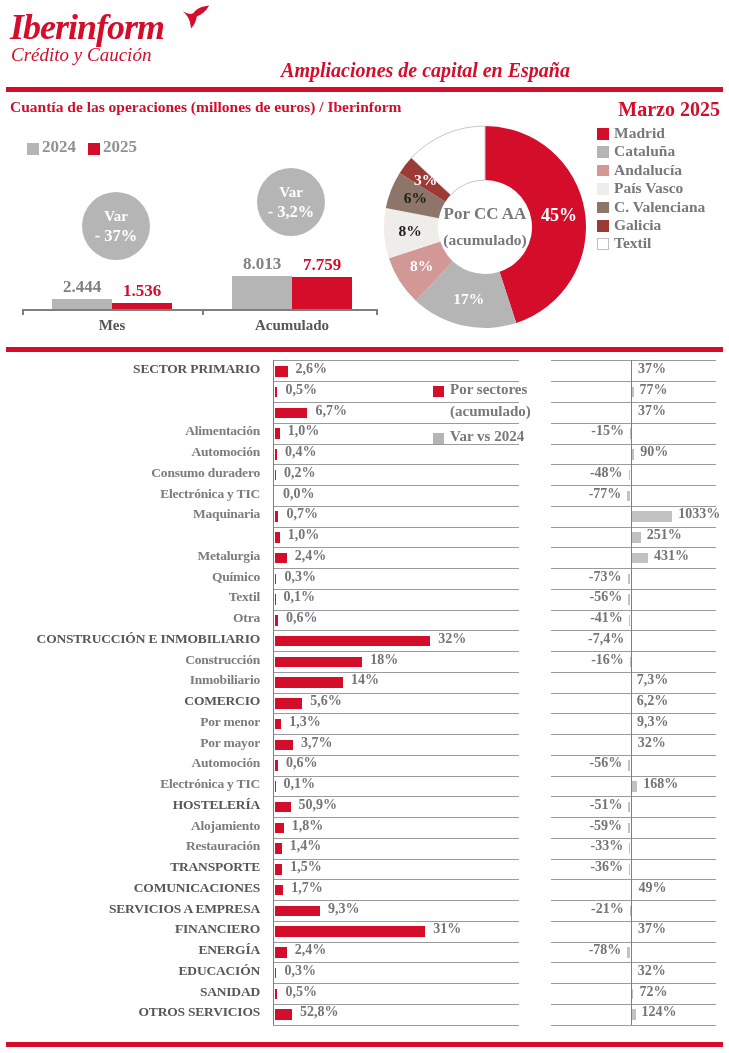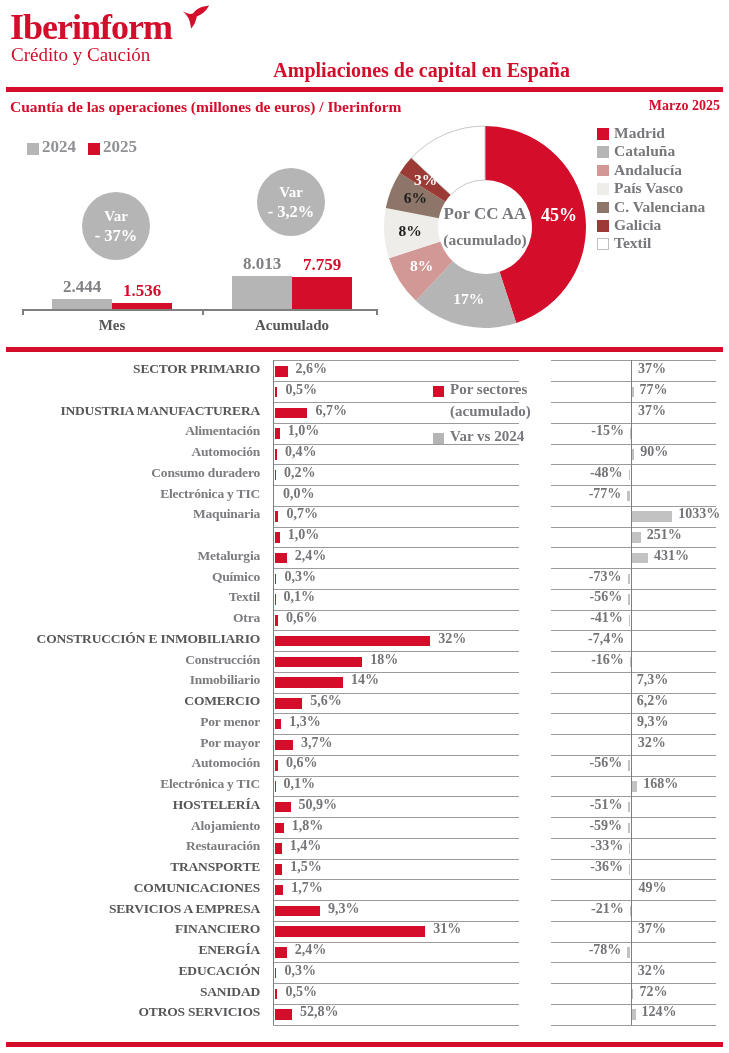--- a/index.html
+++ b/index.html
@@ -10,33 +10,33 @@
   .red{color:#d40d2a;}
   .rule{position:absolute;left:6px;width:717px;height:5px;background:#d40d2a;}
   .sq{position:absolute;width:11px;height:11px;}
   .nowrap{white-space:nowrap;}
 </style>
 </head>
 <body>
 
 <div class="page">
 
-  <div class="abs" style="left:0;top:0;width:579px;height:120px;">
+  <div class="abs" style="left:0;top:0;width:579px;height:120px;font-style:italic;">
     <div class="abs b red nowrap" style="left:10px;top:9px;font-size:36px;line-height:1;letter-spacing:-1px;">Iberinform</div>
     <svg class="abs" style="left:182px;top:4px;" width="28" height="26" viewBox="0 0 34 28">
       <path d="M1,7 C8,11 11,11 14,9 C17,4 24,1 33,0 C29,7 24,11 18,13.5 C17,19 15,24 11,28 C10,21 9,17 7,14 C5,11 3,9 1,7 Z" fill="#d40d2a"></path>
     </svg>
     <div class="abs red nowrap" style="left:11px;top:45px;font-size:19px;line-height:1;">Crédito y Caución</div>
     <div class="abs b red nowrap" style="right:9px;top:60px;font-size:20px;line-height:1;">Ampliaciones de capital en España</div>
   </div>
 
   <div class="rule" style="top:87px;"></div>
 
   <div class="abs b red nowrap" style="left:10px;top:98px;font-size:15.5px;">Cuantía de las operaciones (millones de euros) / Iberinform</div>
-  <div class="abs b red nowrap" style="right:9px;top:98px;font-size:14px;">Marzo 2025</div>
+  <div class="abs b red nowrap" style="right:9px;top:98px;font-size:20px;">Marzo 2025</div>
 
   <div id="mini-chart" class="abs" style="left:0;top:120px;width:380px;height:227px;">
       <div style="position: absolute; left: 27px; top: 23px; width: 12px; height: 12px; background: rgb(181, 181, 181);"></div>
       <div style="position: absolute; left: 42px; top: 17px; font: bold 17px &quot;Liberation Serif&quot;, serif; color: rgb(143, 145, 148); white-space: nowrap;">2024</div>
       <div style="position: absolute; left: 88px; top: 23px; width: 12px; height: 12px; background: rgb(212, 13, 42);"></div>
       <div style="position: absolute; left: 103px; top: 17px; font: bold 17px &quot;Liberation Serif&quot;, serif; color: rgb(143, 145, 148); white-space: nowrap;">2025</div>
       <div style="position: absolute; left: 82px; top: 72px; width: 68px; height: 68px; background: rgb(181, 181, 181); border-radius: 50%; text-align: center; color: rgb(255, 255, 255);">
         <div style="position: absolute; left: 0px; top: 16px; width: 68px; font: bold 15px &quot;Liberation Serif&quot;, serif;">Var</div>
         <div style="position: absolute; left: 0px; top: 34px; width: 68px; font: bold 16.5px &quot;Liberation Serif&quot;, serif; white-space: nowrap;">- 37%</div>
       </div>
@@ -117,21 +117,20 @@
       <div style="position: absolute; left: 630.5px; top: 366.125px; width: 1.4985px; height: 10.5px; background: rgb(194, 194, 194);"></div>
       <div style="position: absolute; left: 637.999px; top: 361px; height: 20.75px; font: bold 14px &quot;Liberation Serif&quot;, serif; color: rgb(115, 116, 119); white-space: nowrap;">37%</div>
       <div style="position: absolute; left: 273px; top: 402px; width: 246px; height: 1px; background: rgb(155, 155, 155);"></div>
       <div style="position: absolute; left: 551px; top: 402px; width: 165px; height: 1px; background: rgb(155, 155, 155);"></div>
       <div style="position: absolute; left: 275px; top: 386.875px; width: 2.425px; height: 10.5px; background: rgb(212, 13, 42);"></div>
       <div style="position: absolute; left: 285.425px; top: 381.75px; height: 20.75px; font: bold 14px &quot;Liberation Serif&quot;, serif; color: rgb(115, 116, 119); white-space: nowrap;">0,5%</div>
       <div style="position: absolute; left: 630.5px; top: 386.875px; width: 3.1185px; height: 10.5px; background: rgb(194, 194, 194);"></div>
       <div style="position: absolute; left: 639.619px; top: 381.75px; height: 20.75px; font: bold 14px &quot;Liberation Serif&quot;, serif; color: rgb(115, 116, 119); white-space: nowrap;">77%</div>
       <div style="position: absolute; left: 273px; top: 422.75px; width: 246px; height: 1px; background: rgb(155, 155, 155);"></div>
       <div style="position: absolute; left: 551px; top: 422.75px; width: 165px; height: 1px; background: rgb(155, 155, 155);"></div>
-      <div style="position: absolute; left: 0px; top: 402.5px; width: 260px; height: 20.75px; font: bold 13.5px &quot;Liberation Serif&quot;, serif; text-align: right; white-space: nowrap; letter-spacing: -0.2px; color: rgb(87, 87, 90);">INDUSTRIA MANUFACTURERA</div>
       <div style="position: absolute; left: 275px; top: 407.625px; width: 32.495px; height: 10.5px; background: rgb(212, 13, 42);"></div>
       <div style="position: absolute; left: 315.495px; top: 402.5px; height: 20.75px; font: bold 14px &quot;Liberation Serif&quot;, serif; color: rgb(115, 116, 119); white-space: nowrap;">6,7%</div>
       <div style="position: absolute; left: 630.5px; top: 407.625px; width: 1.4985px; height: 10.5px; background: rgb(194, 194, 194);"></div>
       <div style="position: absolute; left: 637.999px; top: 402.5px; height: 20.75px; font: bold 14px &quot;Liberation Serif&quot;, serif; color: rgb(115, 116, 119); white-space: nowrap;">37%</div>
       <div style="position: absolute; left: 273px; top: 443.5px; width: 246px; height: 1px; background: rgb(155, 155, 155);"></div>
       <div style="position: absolute; left: 551px; top: 443.5px; width: 165px; height: 1px; background: rgb(155, 155, 155);"></div>
       <div style="position: absolute; left: 0px; top: 423.25px; width: 260px; height: 20.75px; font: bold 13.5px &quot;Liberation Serif&quot;, serif; text-align: right; white-space: nowrap; letter-spacing: -0.2px; color: rgb(123, 124, 127);">Alimentación</div>
       <div style="position: absolute; left: 275px; top: 428.375px; width: 4.85px; height: 10.5px; background: rgb(212, 13, 42);"></div>
       <div style="position: absolute; left: 287.85px; top: 423.25px; height: 20.75px; font: bold 14px &quot;Liberation Serif&quot;, serif; color: rgb(115, 116, 119); white-space: nowrap;">1,0%</div>
       <div style="position: absolute; left: 629.893px; top: 428.375px; width: 0.6075px; height: 10.5px; background: rgb(194, 194, 194);"></div>

